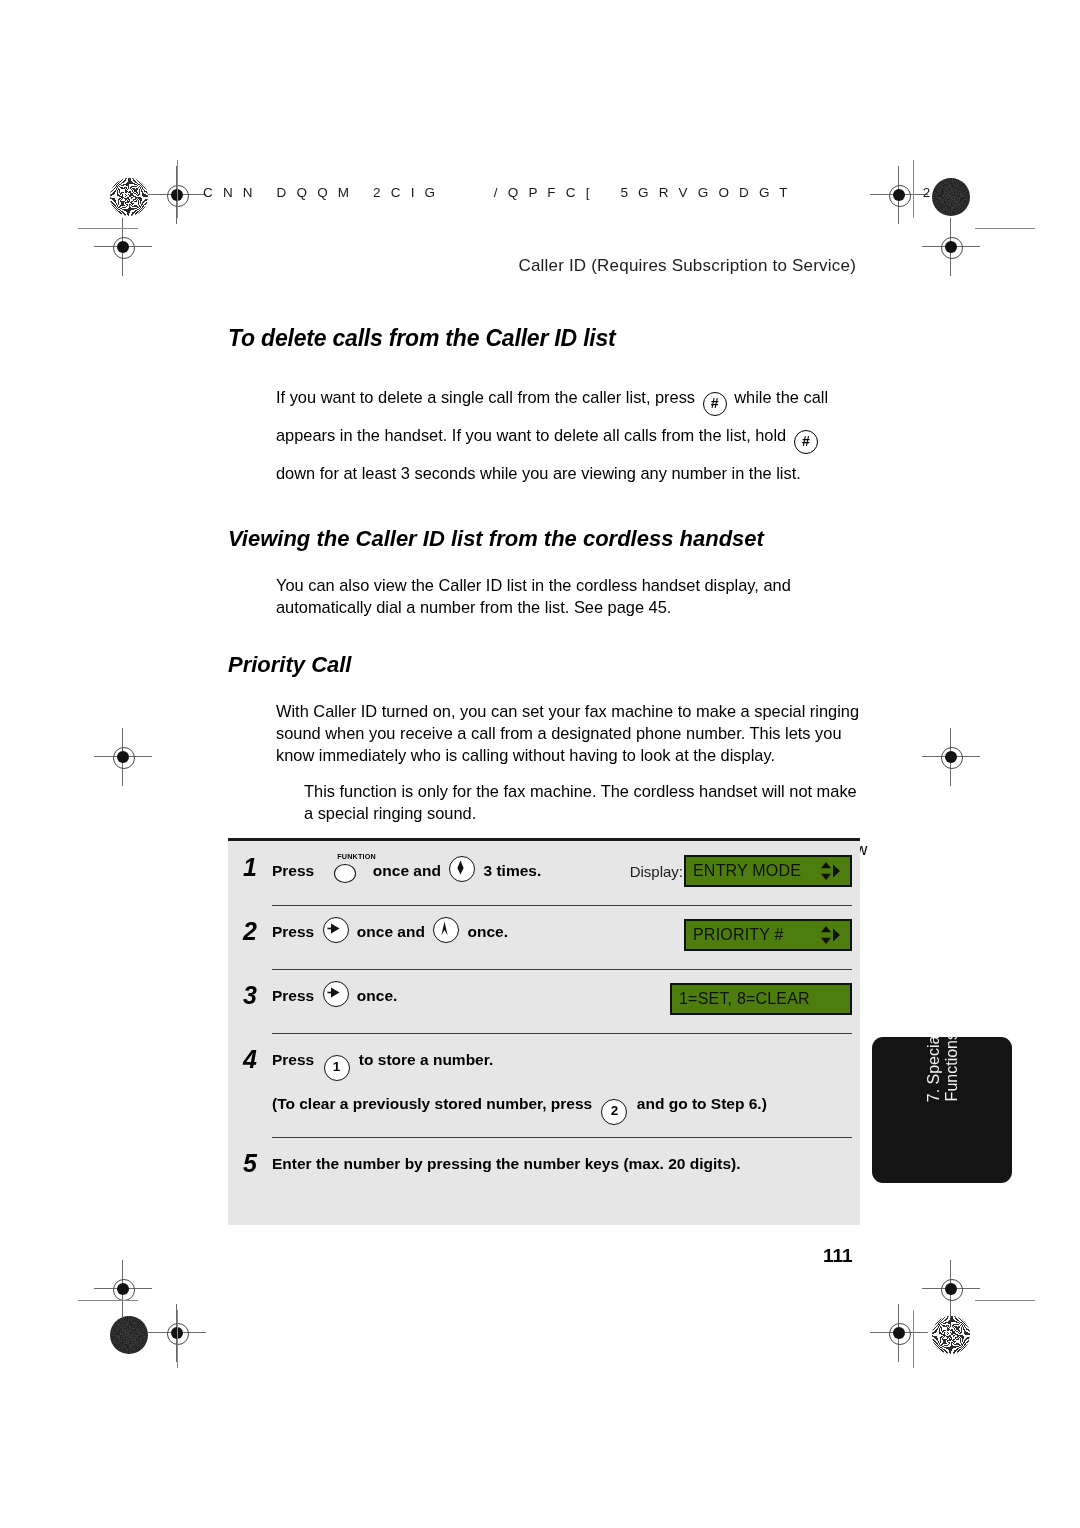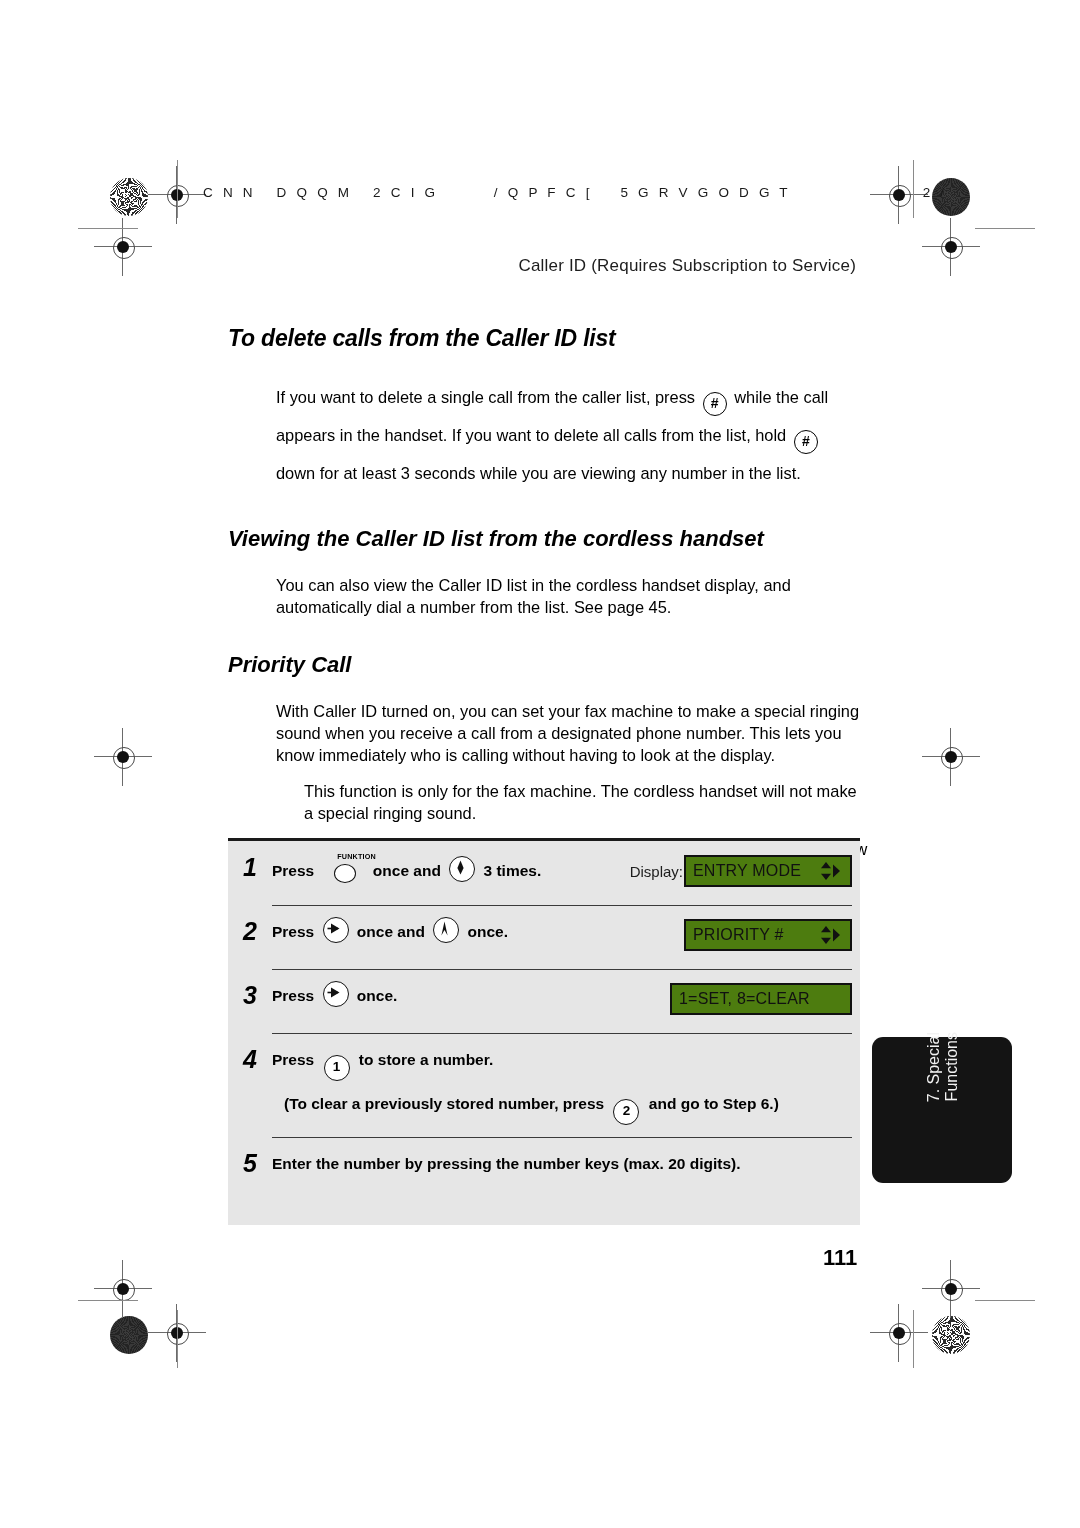--- a/index.html
+++ b/index.html
@@ -100,21 +100,21 @@
     font-size:25px;font-weight:bold;font-style:italic;
     line-height:26px;padding-top:1px;
   }
   .step-body{flex:1;min-width:0;}
   .step-text{
     font-size:15.5px;font-weight:bold;line-height:30px;
     white-space:nowrap;
   }
   .step-sub{
     font-size:15.5px;font-weight:bold;line-height:30px;
-    margin-top:8px;white-space:nowrap;margin-left:12px;
+    margin-top:8px;white-space:nowrap;
   }
 
   
   .glyph{display:inline-block;vertical-align:-7px;position:relative;}
 
   .fnkey{
     width:44px;height:30px;margin:0 2px 0 4px;
   }
   .fnkey .cap{
     position:absolute;left:11px;top:11px;width:20px;height:17px;
@@ -176,21 +176,21 @@
     transform-origin:50% 50%;
     color:#f2f2f2;font-size:16px;line-height:18px;
     text-align:right;
     white-space:pre-line;
     padding-right:0;
   }
 
   
   .pageno{
     position:absolute;left:823px;top:1245px;
-    font-size:22px;font-weight:bold;
+    font-size:19px;font-weight:bold;
   }
 </style>
 </head>
 <body>
 
 <div class="starburst" style="left:110px;top:178px;"></div>
 <div class="starburst solid" style="left:932px;top:178px;"></div>
 <div class="starburst solid" style="left:110px;top:1316px;"></div>
 <div class="starburst" style="left:932px;top:1316px;"></div>
 

